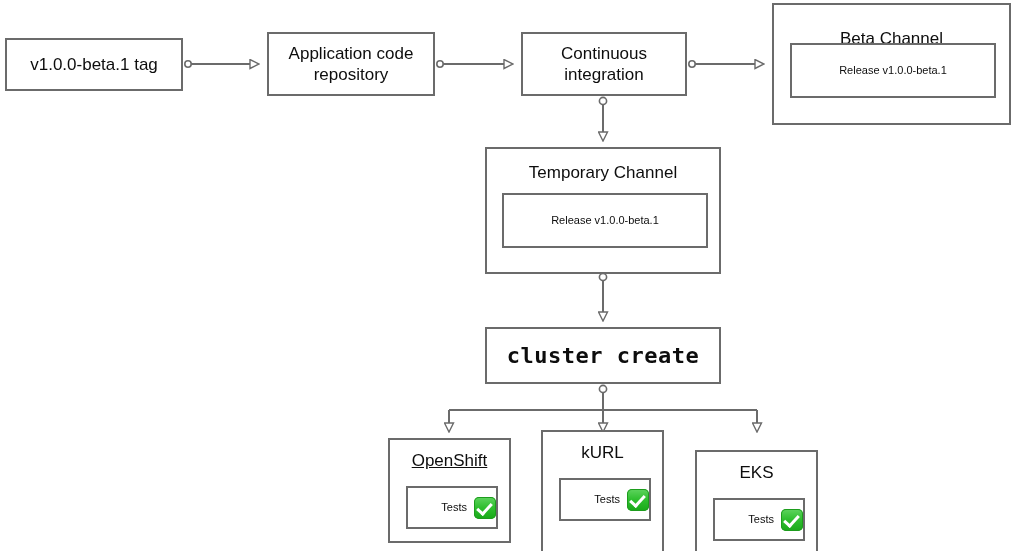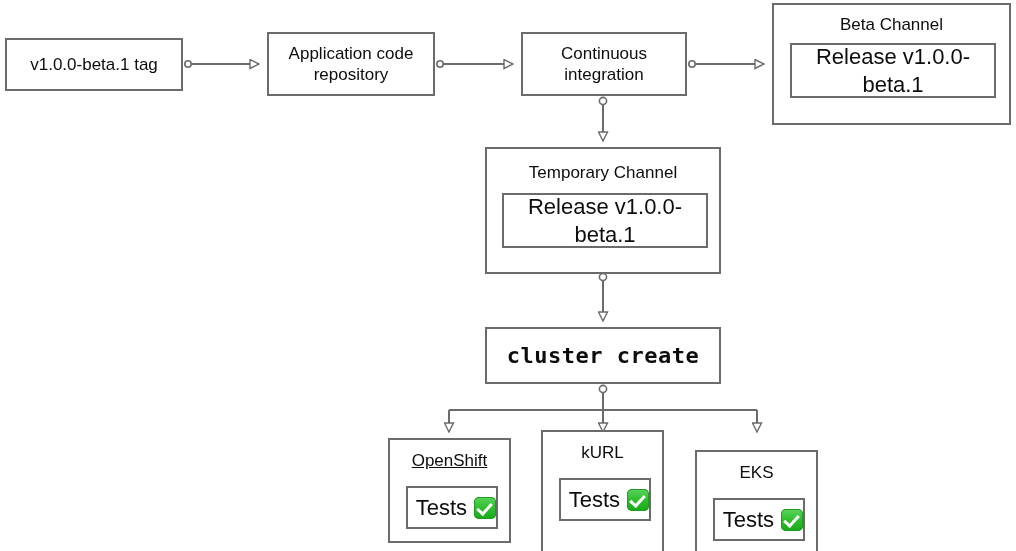--- a/index.html
+++ b/index.html
@@ -52,21 +52,21 @@
   .inner-box {
     position: absolute;
     box-sizing: border-box;
     border: 2px solid #6b6b6b;
     background: #ffffff;
     display: flex;
     align-items: center;
     justify-content: center;
     text-align: center;
     color: #0d0d0d;
-    font-size: 22px;
+    font-size: 11px;
   }
   .mono-label {
     font-family: "DejaVu Sans Mono", "Liberation Mono", monospace;
     font-weight: bold;
     font-size: 22px;
     letter-spacing: 0.5px;
   }
   .tests-inner {
     gap: 7px;
     justify-content: flex-end;
@@ -137,21 +137,21 @@
 
   <div class="node" style="left:267px; top:32px; width:168px; height:64px; padding:0 10px;">
     <span>Application code repository</span>
   </div>
 
   <div class="node" style="left:521px; top:32px; width:166px; height:64px; padding:0 10px;">
     <span>Continuous integration</span>
   </div>
 
   <div class="node group" style="left:772px; top:3px; width:239px; height:122px;">
-    <div class="group-title" style="top:9px;">Beta Channel</div>
+    <div class="group-title" style="top:23px;">Beta Channel</div>
     <div class="inner-box" style="left:16px; top:38px; width:206px; height:55px;">
       <span>Release v1.0.0-beta.1</span>
     </div>
   </div>
 
   <div class="node group" style="left:485px; top:147px; width:236px; height:127px;padding-left:48px;">
     <div class="group-title" style="top:13px;">Temporary Channel</div>
     <div class="inner-box" style="left:15px; top:44px; width:206px; height:55px;">
       <span>Release v1.0.0-beta.1</span>
     </div>

